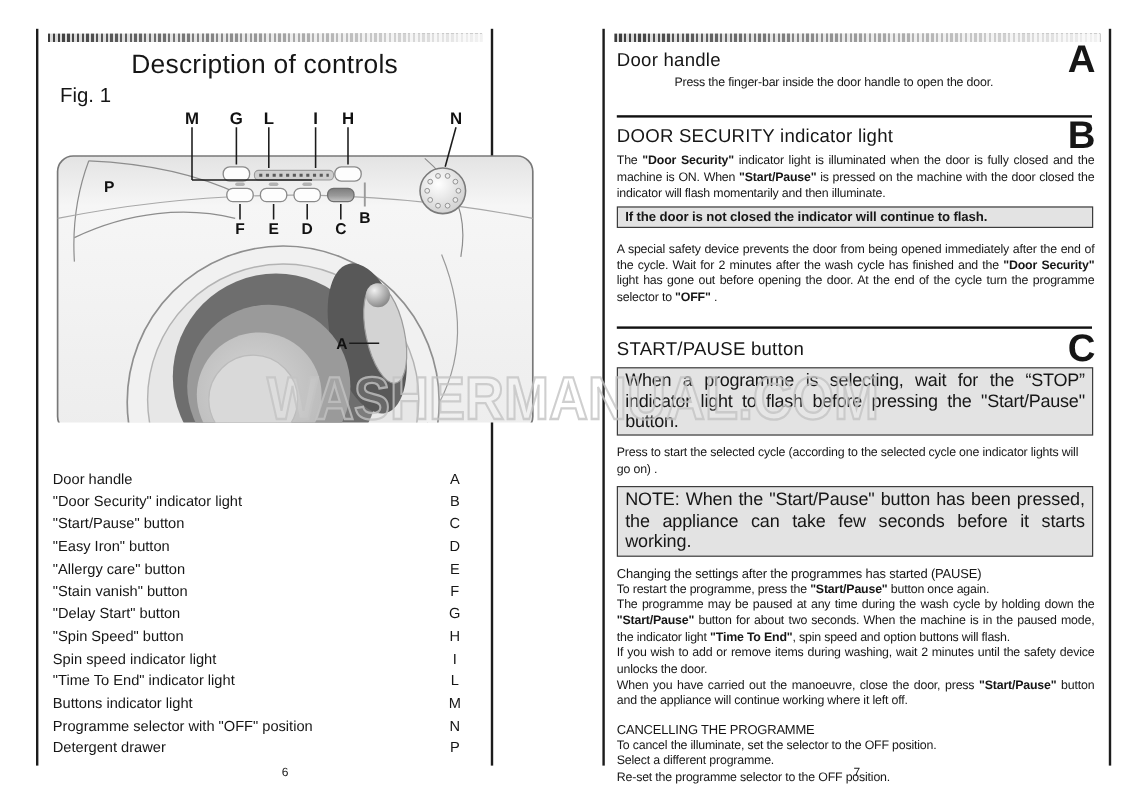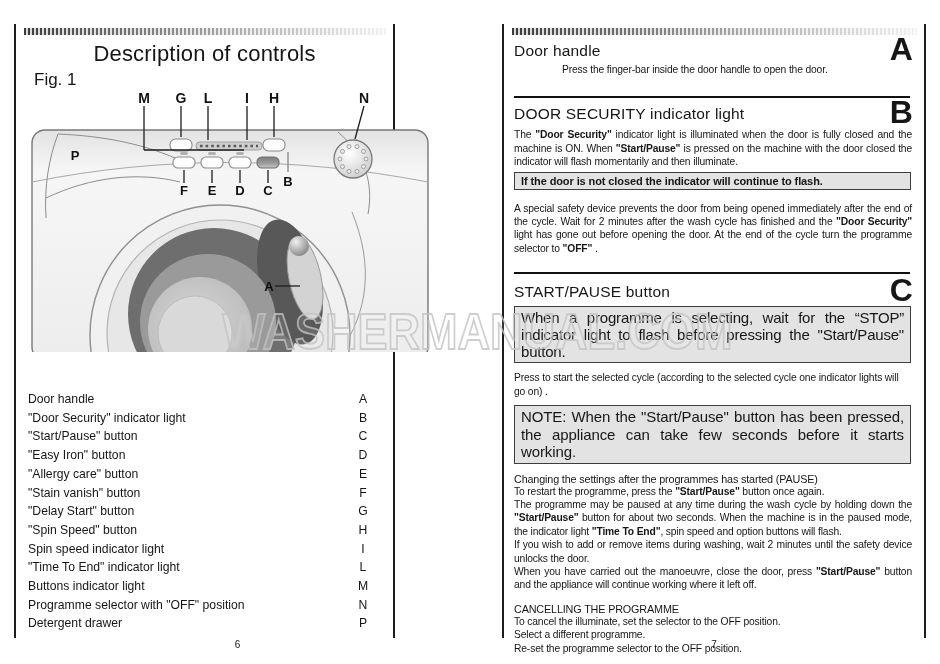--- a/index.html
+++ b/index.html
@@ -1,21 +1,21 @@
 <!DOCTYPE html>
 <html><head>
 <meta charset="utf-8">
 <style>
   html,body{margin:0;padding:0;}
   body{
     width:940px;height:664px;position:relative;background:#ffffff;
     font-family:"Liberation Sans",sans-serif;color:#161616;overflow:hidden;
   }
   .page{position:absolute;top:24px;height:614px;border-left:2px solid #1c1c1c;border-right:2px solid #1c1c1c;box-sizing:border-box;background:#fff;}
-  #page-left{left:14px;width:381px;}
+  #page-left{left:30px;width:381px;}
   #page-right{left:502px;width:424px;}
   .bar{
     position:absolute;height:7px;left:8px;right:7px;top:4px;
     background:
       linear-gradient(90deg, rgba(252,252,252,0) 0%, rgba(252,252,252,0.55) 55%, rgba(252,252,252,0.95) 100%),
       repeating-linear-gradient(90deg,#3c3c3c 0 2px,#d9d9d9 2px 4px);
   }
   
   .lp-title{margin:17px 0 0 0;text-align:center;font-size:22px;font-weight:400;letter-spacing:0.2px;}
   .lp-fig{position:absolute;left:18px;top:46px;font-size:17px;}

